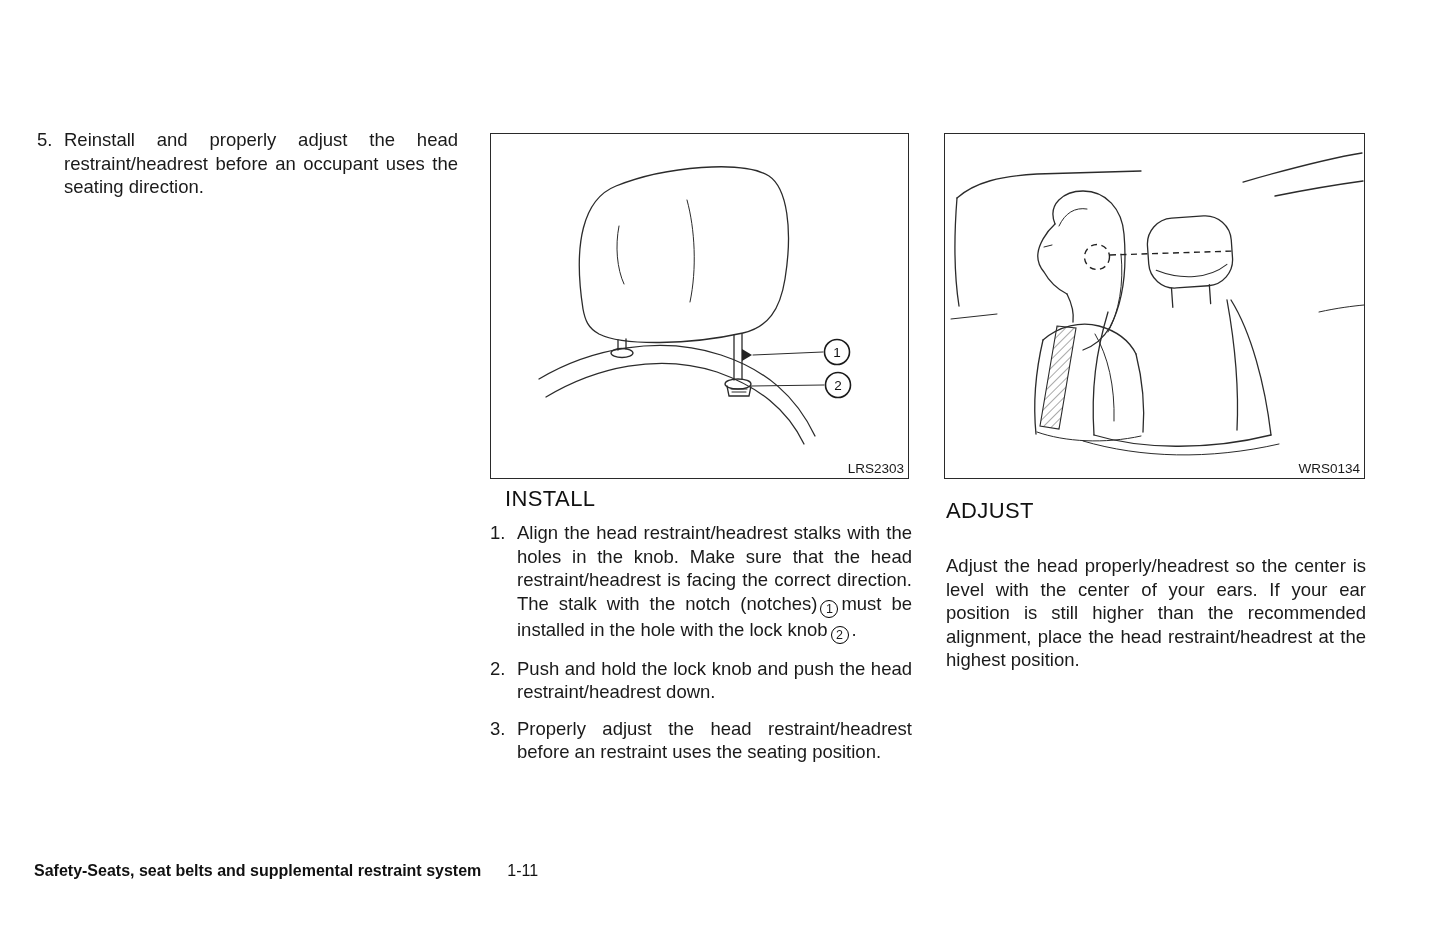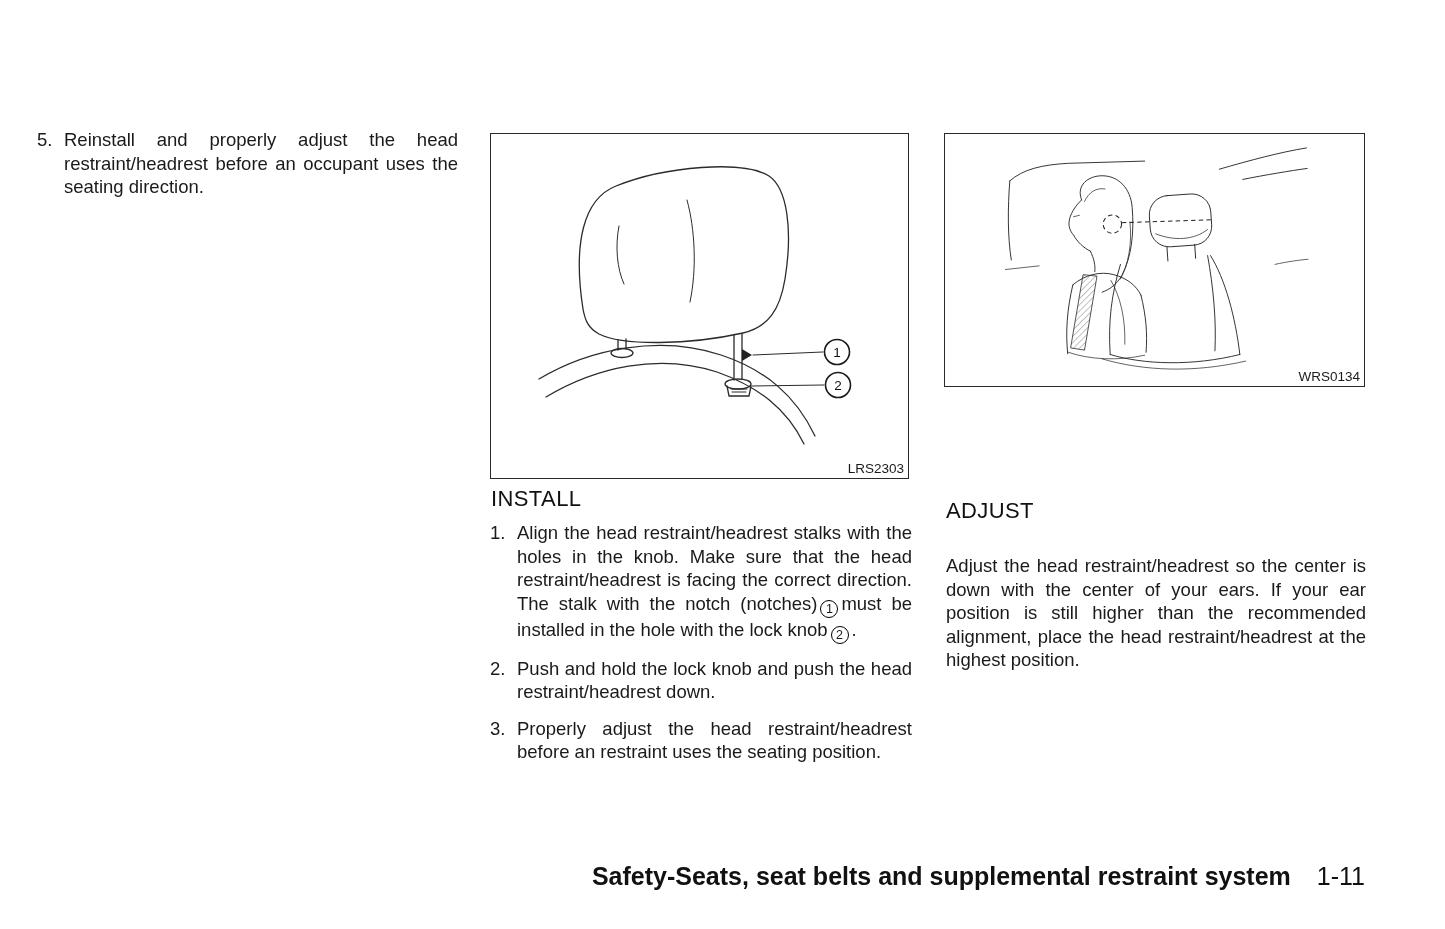--- a/index.html
+++ b/index.html
@@ -25,39 +25,39 @@
 
   .left-col { position: absolute; left: 37px; top: 128px; width: 421px; }
 
   .figure-box {
     position: absolute;
     border: 1px solid #2a2a2a;
     box-sizing: border-box;
     background: #fff;
   }
   .figure-install { left: 490px; top: 133px; width: 419px; height: 346px; }
-  .figure-adjust  { left: 944px; top: 133px; width: 421px; height: 254px; }
+  .figure-adjust  { left: 944px; top: 133px; width: 421px; height: 346px; }
   .figure-code {
     position: absolute;
     right: 4px;
     bottom: 2px;
     font-size: 13.5px;
     color: #1a1a1a;
     margin-left: 8px;
   }
   .figure-box svg { display: block; width: 100%; height: 100%; }
 
   .section-heading {
     position: absolute;
     font-size: 22px;
     letter-spacing: 0.4px;
     color: #111;
     font-weight: 400;
   }
-  .heading-install { left: 491px; top: 486px; }
+  .heading-install { left: 505px; top: 486px; }
   .heading-adjust  { left: 946px; top: 498px; }
 
   .install-steps { position: absolute; left: 490px; top: 521px; width: 422px; }
   .install-steps .numbered-item { margin-bottom: 13px; }
 
   .adjust-sub  { position: absolute; left: 946px; top: 522px; width: 420px; }
   .adjust-body { position: absolute; left: 946px; top: 554px; width: 420px; }
 
   .inline-callout {
     display: inline-block;
@@ -71,24 +71,24 @@
     vertical-align: -3px;
     margin: 0 3px;
     box-sizing: border-box;
   }
 
   .footer {
     position: absolute;
     left: 0;
     top: 862px;
     width: 1365px;
-    text-align: right;
-    font-size: 25px;
+    font-size: 16px;
     color: #111;
     white-space: nowrap;
+    padding-left: 34px;
   }
   .footer-title { font-weight: bold; }
   .footer-page { font-weight: 400; margin-left: 26px; }
 
   svg .ln { fill: none; stroke: #2b2b2b; stroke-width: 1.3; stroke-linecap: round; stroke-linejoin: round; }
   svg .thin { fill: none; stroke: #2b2b2b; stroke-width: 1; stroke-linecap: round; }
   svg .dashed { fill: none; stroke: #222; stroke-width: 1.4; stroke-dasharray: 6 4.5; }
   svg .callout-circle { fill: #fff; stroke: #1a1a1a; stroke-width: 1.6; }
   svg .callout-text { font-family: "Liberation Sans", sans-serif; font-size: 13.5px; fill: #111; }
 </style>
@@ -202,19 +202,19 @@
       <span class="item-num">2.</span>
       <span class="item-body">Push and hold the lock knob and push the head restraint/headrest down.</span>
     </div>
     <div class="numbered-item">
       <span class="item-num">3.</span>
       <span class="item-body">Properly adjust the head restraint/headrest before an restraint uses the seating position.</span>
     </div>
   </div>
 
   <div class="section-heading heading-adjust">ADJUST</div>
-  <div class="adjust-body body-text justified">Adjust the head restraint/headrest so the center is down with the center of your ears. If your ear position is still higher than the recommended alignment, place the head restraint/headrest at the highest position.</div>
+  <div class="adjust-body body-text justified">Adjust the head properly/headrest so the center is level with the center of your ears. If your ear position is still higher than the recommended alignment, place the head restraint/headrest at the highest position.</div>
 
   <div class="footer">
     <span class="footer-title">Safety-Seats, seat belts and supplemental restraint system</span><span class="footer-page">1-11</span>
   </div>
 
 </div>
 
 </body></html>

